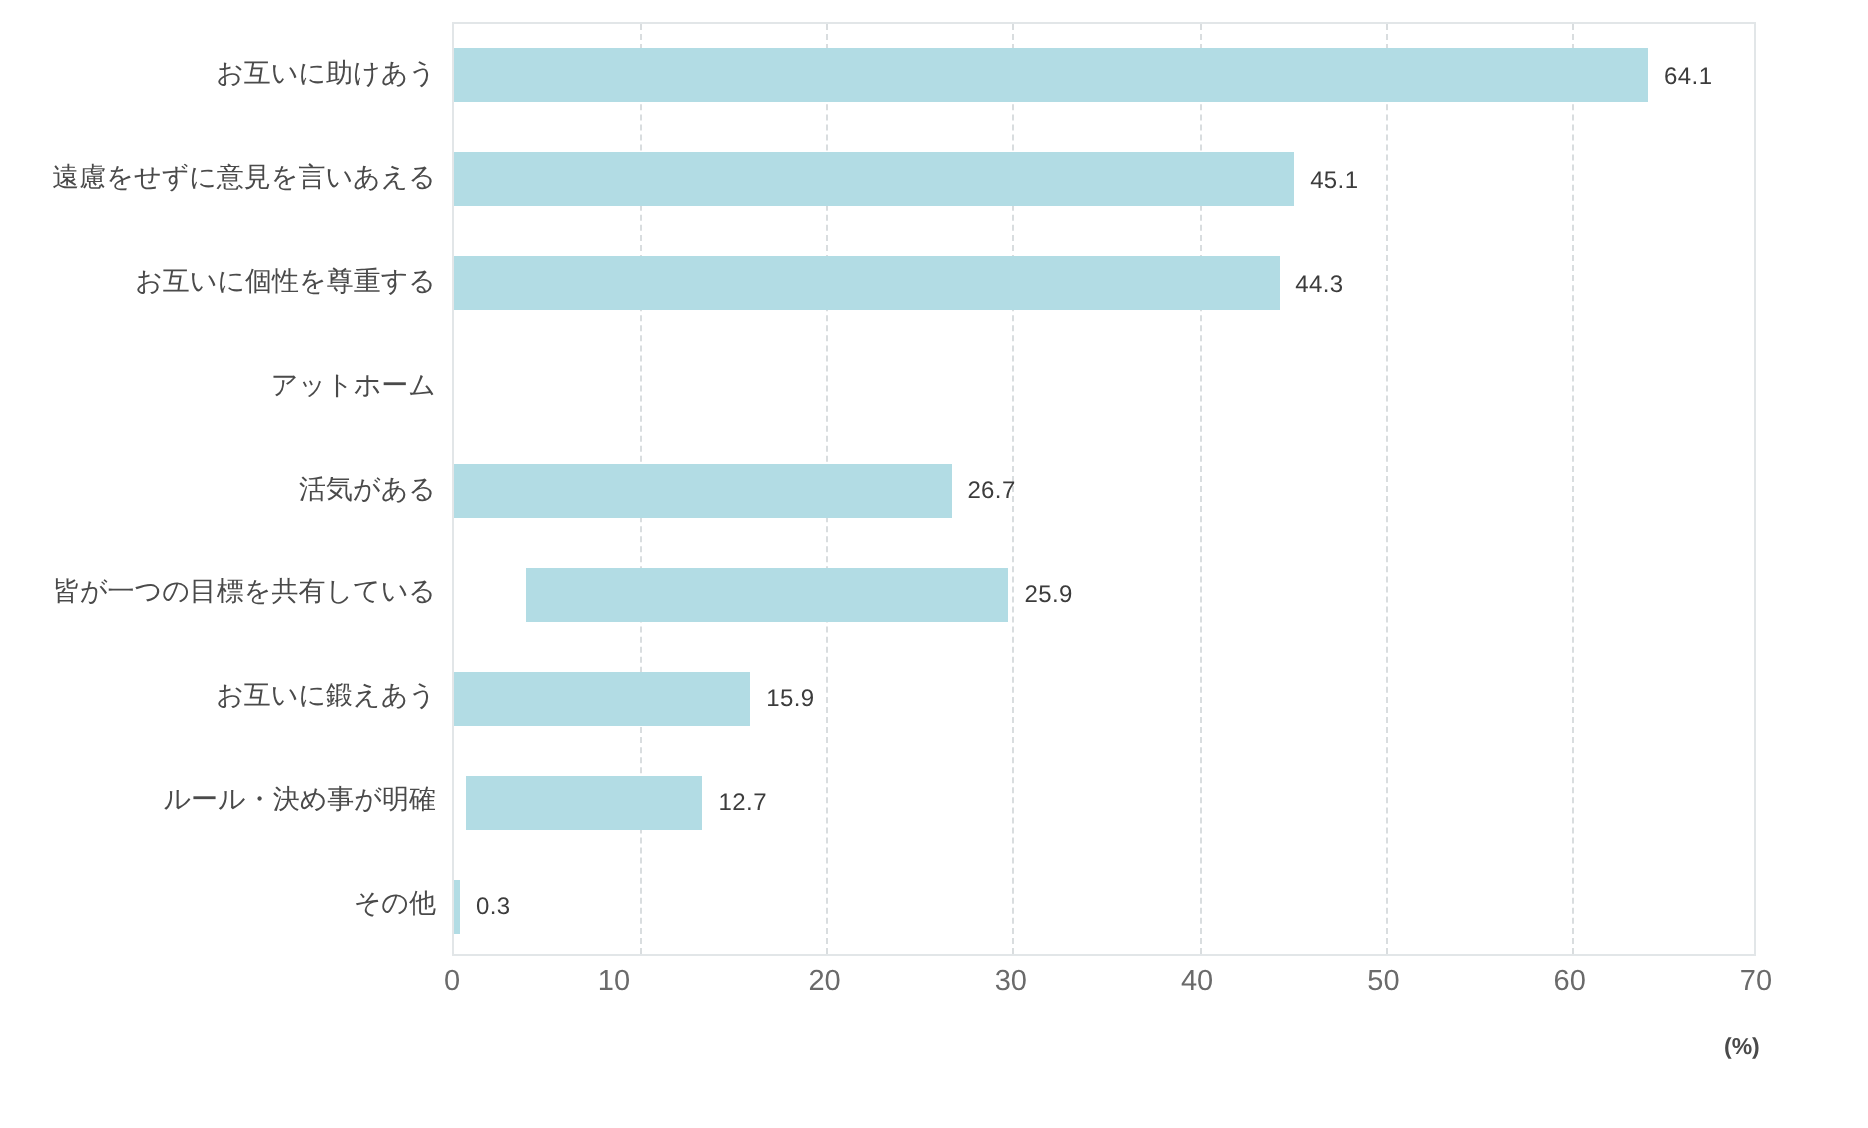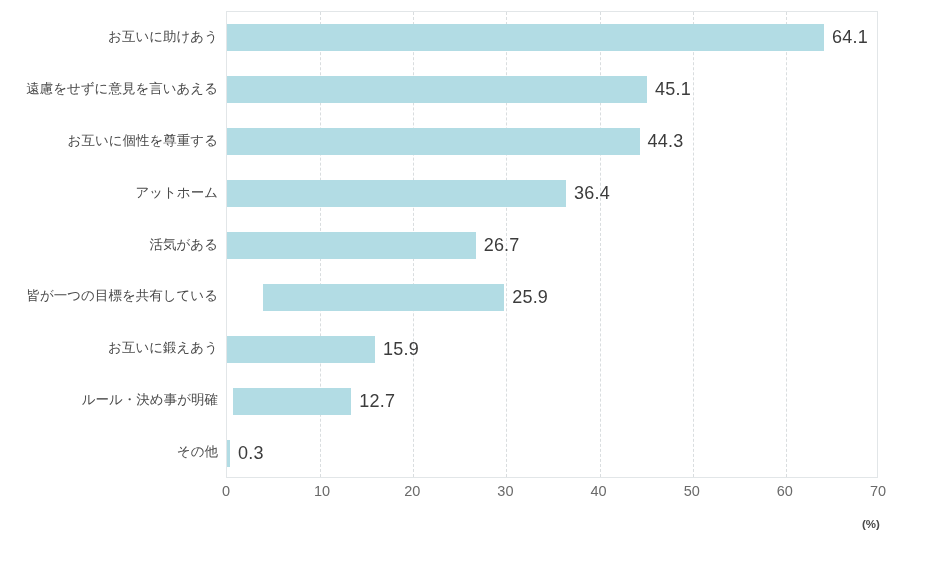--- a/index.html
+++ b/index.html
@@ -56,21 +56,21 @@
     right: 0;
     display: flex;
     align-items: center;
   }
   .bar {
     height: 27px;
     background: #b2dce4;
     flex: 0 0 auto;
   }
   .bar-value {
-    font-size: 18px;
+    font-size: 12px;
     color: #3c3c3c;
     margin-left: 8px;
     white-space: nowrap;
     letter-spacing: 0.2px;
   }
 
   
   #category-labels {
     position: absolute;
     left: 0;
@@ -135,24 +135,20 @@
           <span class="bar-value">64.1</span>
         </div>
         <div class="bar-row" style="top: 51.8889px; height: 51.8889px;">
           <div class="bar" style="width: 420.074px; background: rgb(178, 220, 228);"></div>
           <span class="bar-value">45.1</span>
         </div>
         <div class="bar-row" style="top: 103.778px; height: 51.8889px;">
           <div class="bar" style="width: 412.623px; background: rgb(178, 220, 228);"></div>
           <span class="bar-value">44.3</span>
         </div>
-        <div class="bar-row" style="top: 155.667px; height: 51.8889px;">
-          <div class="bar" style="width: 339.04px; background: rgb(178, 220, 228);"></div>
-          <span class="bar-value">36.4</span>
-        </div>
         <div class="bar-row" style="top: 207.556px; height: 51.8889px;">
           <div class="bar" style="width: 248.691px; background: rgb(178, 220, 228);"></div>
           <span class="bar-value">26.7</span>
         </div>
         <div class="bar-row" style="top: 259.444px; height: 51.8889px; padding-left: 36px;">
           <div class="bar" style="width: 241.24px; background: rgb(178, 220, 228);"></div>
           <span class="bar-value">25.9</span>
         </div>
         <div class="bar-row" style="top: 311.333px; height: 51.8889px;">
           <div class="bar" style="width: 148.097px; background: rgb(178, 220, 228);"></div>
@@ -176,21 +172,21 @@
       <div class="cat-label" style="top: 174.611px;">アットホーム</div>
       <div class="cat-label" style="top: 226.5px;">活気がある</div>
       <div class="cat-label" style="top: 278.389px;">皆が一つの目標を共有している</div>
       <div class="cat-label" style="top: 330.278px;">お互いに鍛えあう</div>
       <div class="cat-label" style="top: 382.167px;">ルール・決め事が明確</div>
       <div class="cat-label" style="top: 434.056px;">その他</div>
     </div>
 
   <div id="x-axis">
       <div class="x-tick" style="left: 0px;">0</div>
-      <div class="x-tick" style="left: 96px;">10</div>
+      <div class="x-tick" style="left: 81px;">10</div>
       <div class="x-tick" style="left: 186.286px;">20</div>
       <div class="x-tick" style="left: 279.429px;">30</div>
       <div class="x-tick" style="left: 372.571px;">40</div>
       <div class="x-tick" style="left: 465.714px;">50</div>
       <div class="x-tick" style="left: 558.857px;">60</div>
       <div class="x-tick" style="left: 652px;">70</div>
     </div>
 
   <div id="axis-unit">(%)</div>
 

